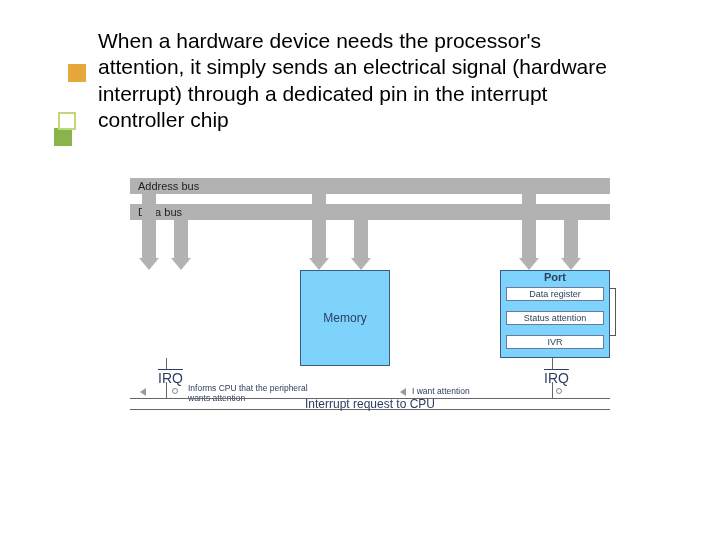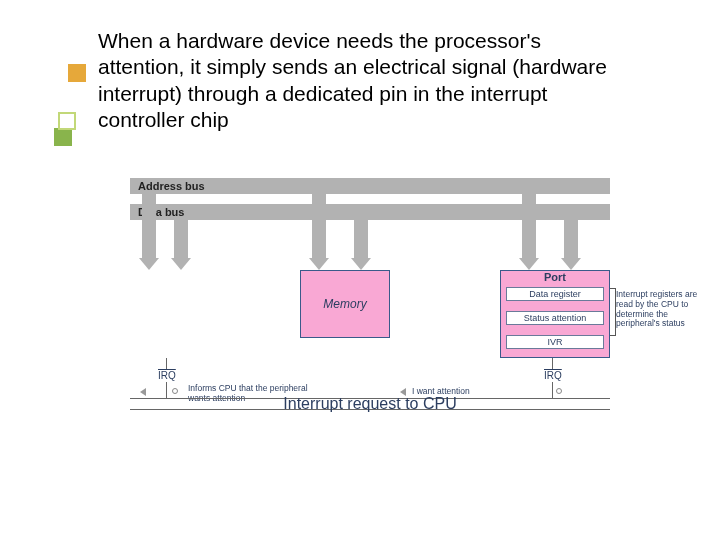--- a/index.html
+++ b/index.html
@@ -7,39 +7,39 @@
   .bullet-sq { position: absolute; width: 18px; height: 18px; }
   .bullet-sq.orange { background: #e6a83a; left: 68px; top: 64px; }
   .bullet-sq.hollow { border: 2px solid #c2d878; background: transparent; left: 58px; top: 112px; }
   .bullet-sq.green { background: #89b44c; left: 54px; top: 128px; width: 18px; height: 18px; }
   .title-text { position: absolute; left: 98px; top: 28px; width: 520px; font-size: 21px; line-height: 1.25; color: #000; }
 
   .diagram { position: absolute; left: 100px; top: 170px; width: 560px; height: 280px; }
   .bus { position: absolute; left: 30px; width: 480px; height: 16px; background: #b2b2b2; }
   .bus.address { top: 8px; }
   .bus.data { top: 34px; }
-  .bus-label { position: absolute; left: 38px; font-size: 11px; font-weight: bold; color: #222; }
+  .bus-label { position: absolute; left: 38px; font-size: 11px; font-weight: normal; color: #222; }
   .bus-label.addr { top: 10px; }
   .bus-label.databus { top: 36px; }
 
   .drop { position: absolute; width: 14px; background: #b2b2b2; }
   .arrowhead { width: 0; height: 0; border-left: 10px solid transparent; border-right: 10px solid transparent; border-top: 12px solid #b2b2b2; position: absolute; }
 
-  .block { position: absolute; border: 1px solid #3a5a8a; background: #f9a8d4; display: flex; align-items: center; justify-content: center; font-size: 12px; color: #2c3e60; }
+  .block { position: absolute; border: 1px solid #3a5a8a; background: #7dd3fc; display: flex; align-items: center; justify-content: center; font-size: 12px; color: #2c3e60; }
   .block.cpu { left: 30px; top: 100px; width: 80px; height: 88px; }
-  .block.memory { left: 200px; top: 100px; width: 90px; height: 68px; font-style: italic; }
+  .block.memory { left: 200px; top: 100px; width: 90px; height: 96px; }
   .block.port { left: 400px; top: 100px; width: 110px; height: 88px; flex-direction: column; padding-top: 2px; }
   .port-title { font-size: 11px; font-weight: bold; margin-bottom: 4px; color: #2c3e60; }
   .reg { width: 90%; border: 1px solid #6a7a9a; font-size: 9px; text-align: center; padding: 1px 0; color: #2c3e60; margin-bottom: 10px; background: #fff; }
 
   .irq-pin { position: absolute; width: 1px; height: 12px; background: #666; }
-  .irq-text { position: absolute; font-size: 10px; color: #2c3e60; }
+  .irq-text { position: absolute; font-size: 14px; color: #2c3e60; }
   .overline { text-decoration: overline; }
 
-  .irq-bus { position: absolute; left: 30px; top: 228px; width: 480px; border-top: 1px solid #666; border-bottom: 1px solid #666; height: 12px; display: flex; align-items: center; justify-content: center; font-size: 16px; color: #2c3e60; }
+  .irq-bus { position: absolute; left: 30px; top: 228px; width: 480px; border-top: 1px solid #666; border-bottom: 1px solid #666; height: 12px; display: flex; align-items: center; justify-content: center; font-size: 12px; color: #2c3e60; }
 
   .note { position: absolute; font-size: 8.5px; color: #2c3e60; line-height: 1.15; }
   .small-arrow-left { position: absolute; width: 0; height: 0; border-top: 4px solid transparent; border-bottom: 4px solid transparent; border-right: 6px solid #999; }
   .small-dot { position: absolute; width: 6px; height: 6px; border: 1px solid #888; border-radius: 50%; background: #fff; }
 
   .side-note { position: absolute; left: 516px; top: 120px; width: 90px; font-size: 8.5px; color: #2c3e60; line-height: 1.15; }
   .brace { position: absolute; left: 510px; top: 118px; width: 6px; height: 48px; border-right: 1px solid #555; border-top: 1px solid #555; border-bottom: 1px solid #555; }
 </style>
 </head>
 <body>
@@ -76,21 +76,20 @@
       <span>Memory</span>
     </div>
   <div class="block port">
     <div class="port-title">Port</div>
     <div class="reg">Data register</div>
     <div class="reg">Status attention</div>
     <div class="reg">IVR</div>
   </div>
 
   <div class="brace"></div>
-  <div class="side-note">Interrupt registers are read by the CPU to determine the peripheral's status</div>
 
   <div class="irq-pin" style="left:66px; top:188px;"></div>
   <div class="irq-text overline" style="left:58px; top:200px;">IRQ</div>
   <div style="position:absolute; left:66px; top:212px; width:1px; height:16px; background:#666;"></div>
 
   <div class="irq-pin" style="left:452px; top:188px;"></div>
   <div class="irq-text overline" style="left:444px; top:200px;">IRQ</div>
   <div style="position:absolute; left:452px; top:212px; width:1px; height:16px; background:#666;"></div>
 
   <div class="small-arrow-left" style="left:40px; top:218px;"></div>

